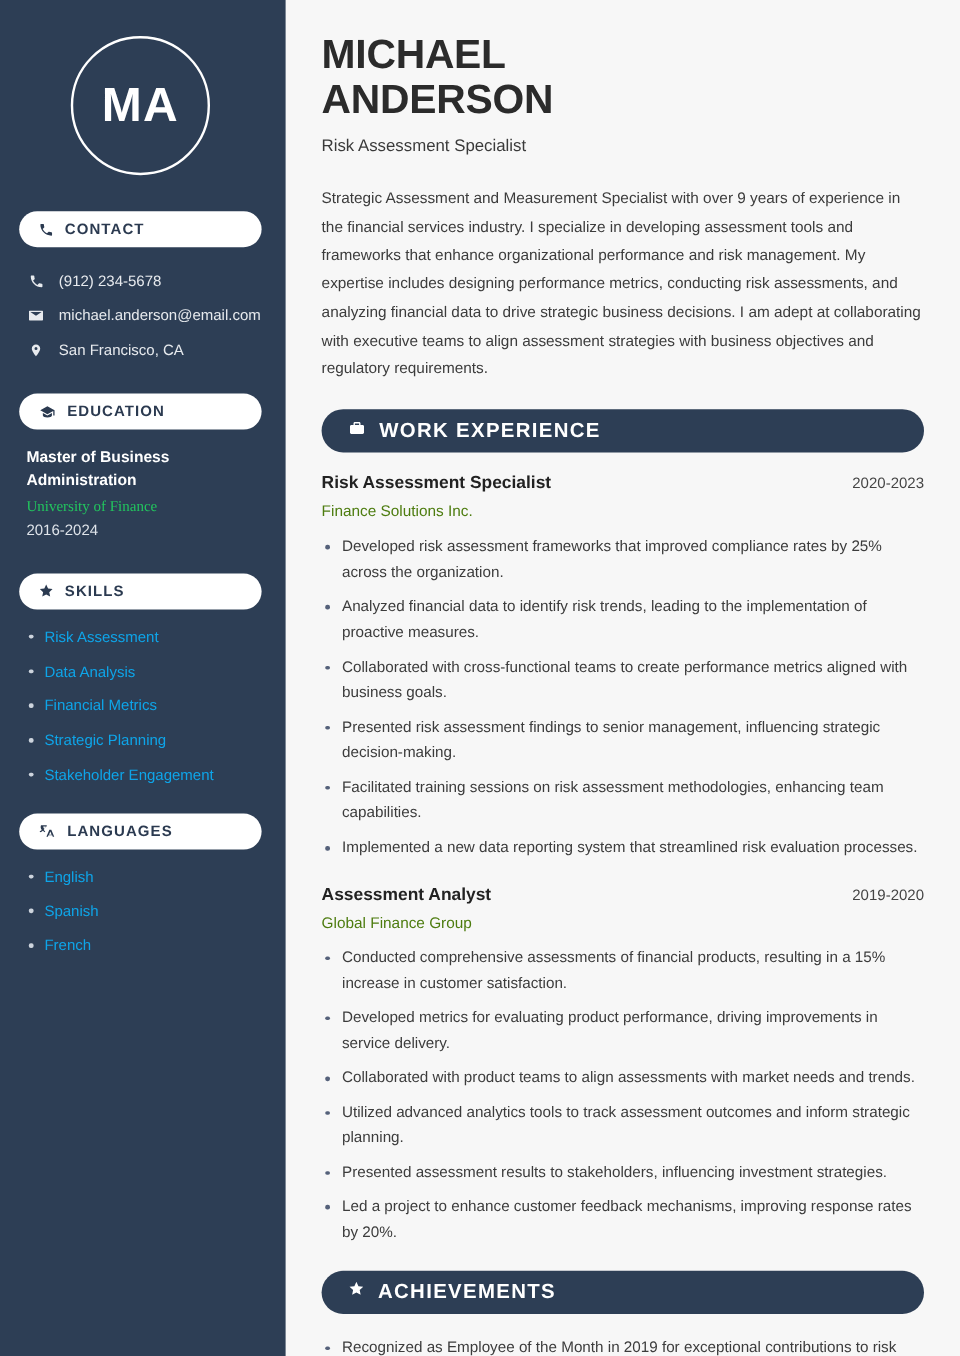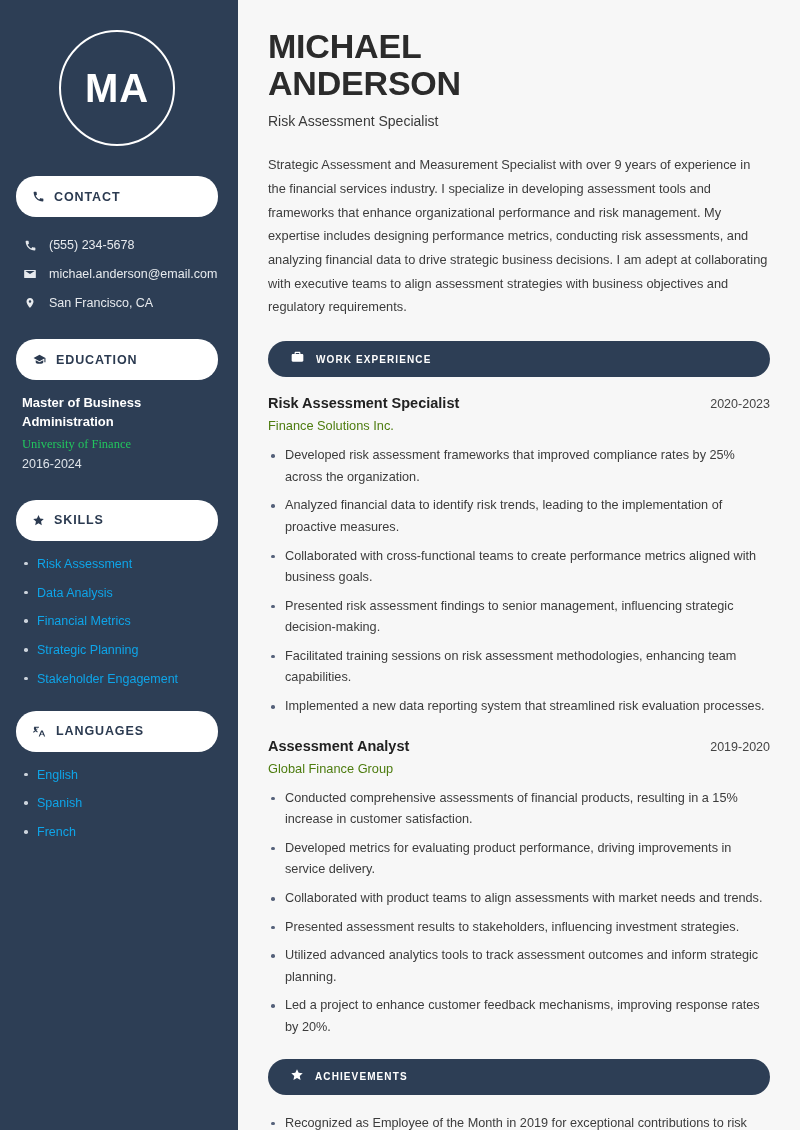--- a/index.html
+++ b/index.html
@@ -46,21 +46,21 @@
     font-size: 40px;
     font-weight: 700;
     letter-spacing: 1px;
     color: #ffffff;
   }
 
   .pill {
     background: #ffffff;
     color: #2d3e55;
     border-radius: 20px;
-    height: 41px;
+    height: 30px;
     display: flex;
     align-items: center;
     gap: 9px;
     padding: 0 16px;
     margin-bottom: 14px;
   }
   .pill .pill-label {
     font-size: 12.5px;
     font-weight: 700;
     letter-spacing: 0.9px;
@@ -145,21 +145,21 @@
     border-radius: 22px;
     height: 36px;
     display: flex;
     align-items: center;
     gap: 11px;
     padding: 0 22px;
     margin-bottom: 18px;
   }
   .section-bar .section-label {
     color: #ffffff;
-    font-size: 10px;
+    font-size: 17px;
     font-weight: 700;
     letter-spacing: 1.1px;
     text-transform: uppercase;
   }
 
   .job { margin-bottom: 4px; }
   .job-head {
     display: flex;
     align-items: baseline;
     justify-content: space-between;
@@ -226,21 +226,21 @@
       <span class="pill-label">CONTACT</span>
     </div>
 
     <div class="contact-list">
       <div class="contact-row">
         <span class="ci">
           <svg width="13" height="13" viewBox="0 0 24 24" fill="#e7eaee">
               <path d="M6.6 10.8c1.4 2.8 3.8 5.1 6.6 6.6l2.2-2.2c.3-.3.7-.4 1-.2 1.1.4 2.4.6 3.6.6.6 0 1 .4 1 1V20c0 .6-.4 1-1 1C10.6 21 3 13.4 3 4c0-.6.4-1 1-1h3.5c.6 0 1 .4 1 1 0 1.3.2 2.5.6 3.6.1.4 0 .7-.2 1l-2.3 2.2z"></path>
             </svg>
         </span>
-        <span>(555) 234-5678</span>
+        <span>(912) 234-5678</span>
       </div>
       <div class="contact-row">
         <span class="ci">
           <svg width="14" height="14" viewBox="0 0 24 24" fill="#e7eaee">
               <path d="M3 5h18c.6 0 1 .4 1 1v12c0 .6-.4 1-1 1H3c-.6 0-1-.4-1-1V6c0-.6.4-1 1-1zm9 7.1L20 7H4l8 5.1z"></path>
             </svg>
         </span>
         <span>michael.anderson@email.com</span>
       </div>
       <div class="contact-row">
@@ -341,22 +341,22 @@
     <div class="job">
       <div class="job-head">
         <span class="job-role">Assessment Analyst</span>
         <span class="job-dates">2019-2020</span>
       </div>
       <div class="job-company">Global Finance Group</div>
       <ul class="job-bullets">
         <li>Conducted comprehensive assessments of financial products, resulting in a 15% increase in customer satisfaction.</li>
         <li>Developed metrics for evaluating product performance, driving improvements in service delivery.</li>
         <li>Collaborated with product teams to align assessments with market needs and trends.</li>
+        <li>Utilized advanced analytics tools to track assessment outcomes and inform strategic planning.</li>
         <li>Presented assessment results to stakeholders, influencing investment strategies.</li>
-        <li>Utilized advanced analytics tools to track assessment outcomes and inform strategic planning.</li>
         <li>Led a project to enhance customer feedback mechanisms, improving response rates by 20%.</li>
       </ul>
     </div>
 
     <div class="section-bar">
       <span>
         <svg width="14" height="14" viewBox="0 0 24 24" fill="#ffffff">
             <path d="M12 2l2.9 6.3 6.9.8-5.1 4.7 1.4 6.8L12 17.3 5.9 20.6l1.4-6.8L2.2 9.1l6.9-.8L12 2z"></path>
           </svg>
       </span>

